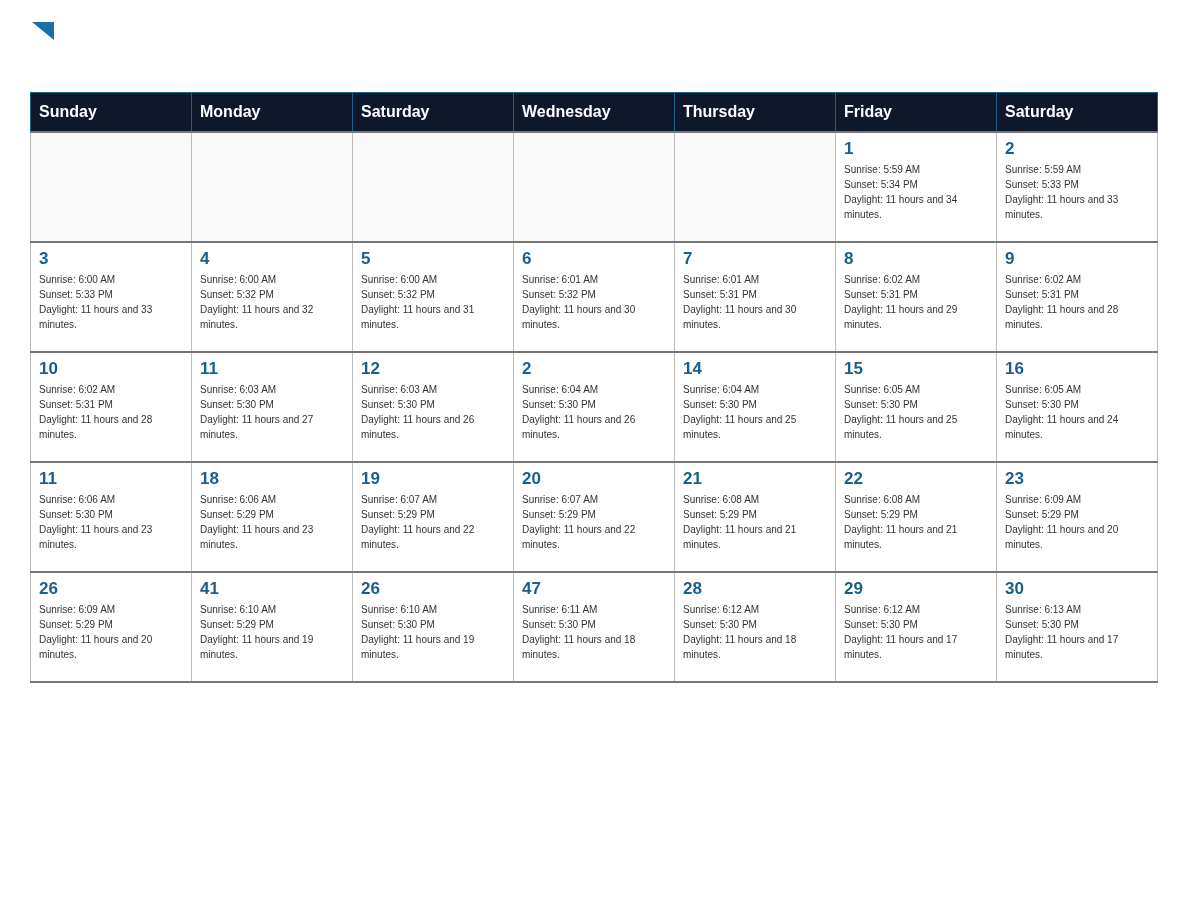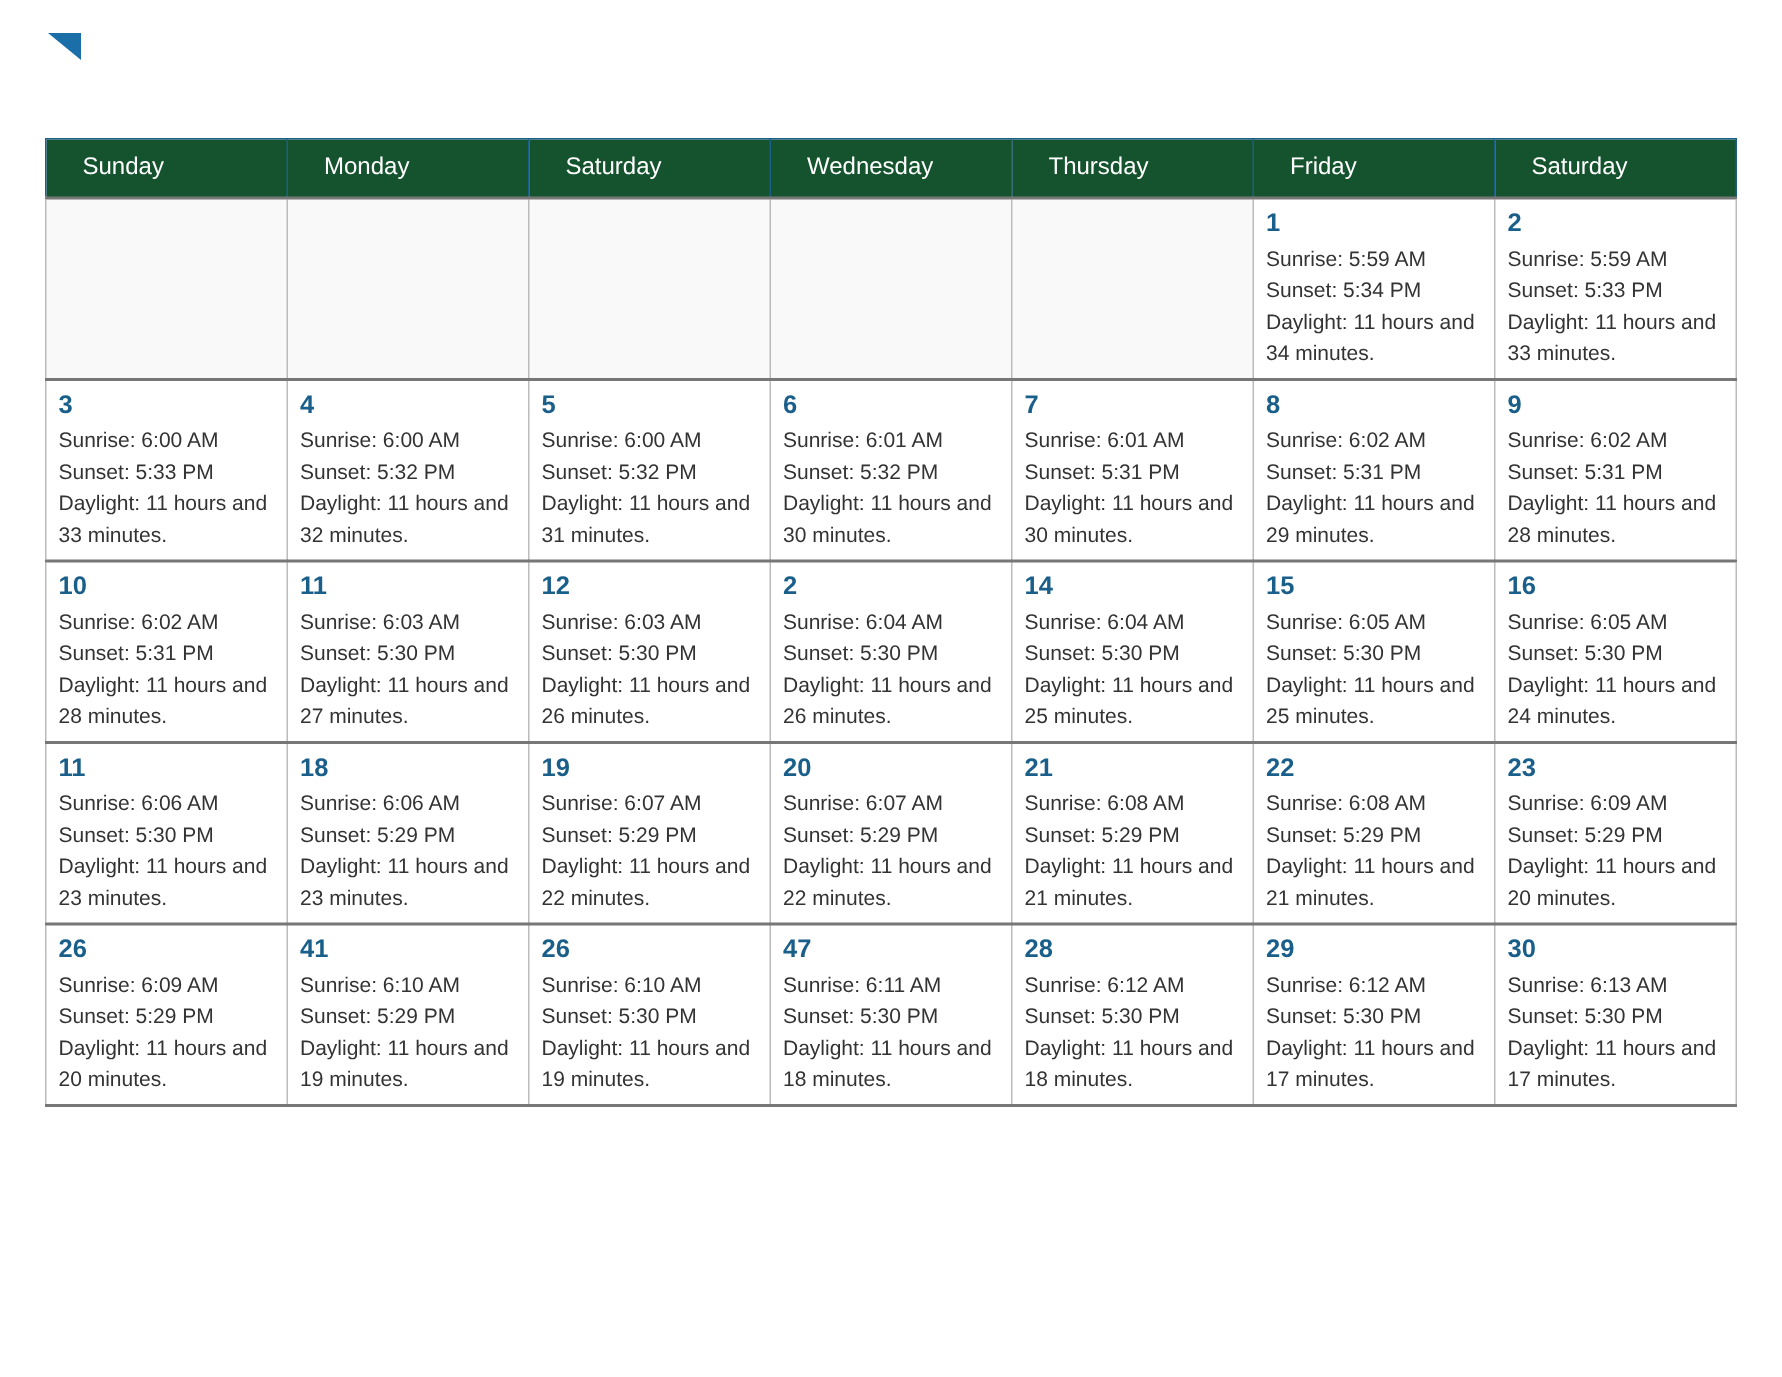--- a/index.html
+++ b/index.html
@@ -47,25 +47,25 @@
       font-size: 22px;
       color: #444;
       margin-top: 4px;
     }
     .calendar {
       width: 100%;
       border-collapse: collapse;
       border: 1px solid #999;
     }
     .calendar th {
-      background-color: #14532d;
+      background-color: #0f172a;
       color: #fff;
-      padding: 10px 24px;
+      padding: 10px 8px;
       font-size: 16px;
-      font-weight: normal;
+      font-weight: bold;
       text-align: left;
       border: 1px solid #1a5f8a;
     }
     .calendar td {
       vertical-align: top;
       padding: 6px 8px;
       border: 1px solid #bbb;
       width: 14.28%;
       height: 110px;
       font-size: 13px;
@@ -75,21 +75,21 @@
       border-bottom: 2px solid #777;
     }
     .day-num {
       font-size: 17px;
       font-weight: bold;
       color: #1a5f8a;
       display: block;
       margin-bottom: 3px;
     }
     .day-info {
-      font-size: 14px;
+      font-size: 10px;
       color: #333;
       line-height: 1.5;
     }
     .empty-cell {
       background: #f9f9f9;
     }
   </style>
 </head>
 <body>
 

